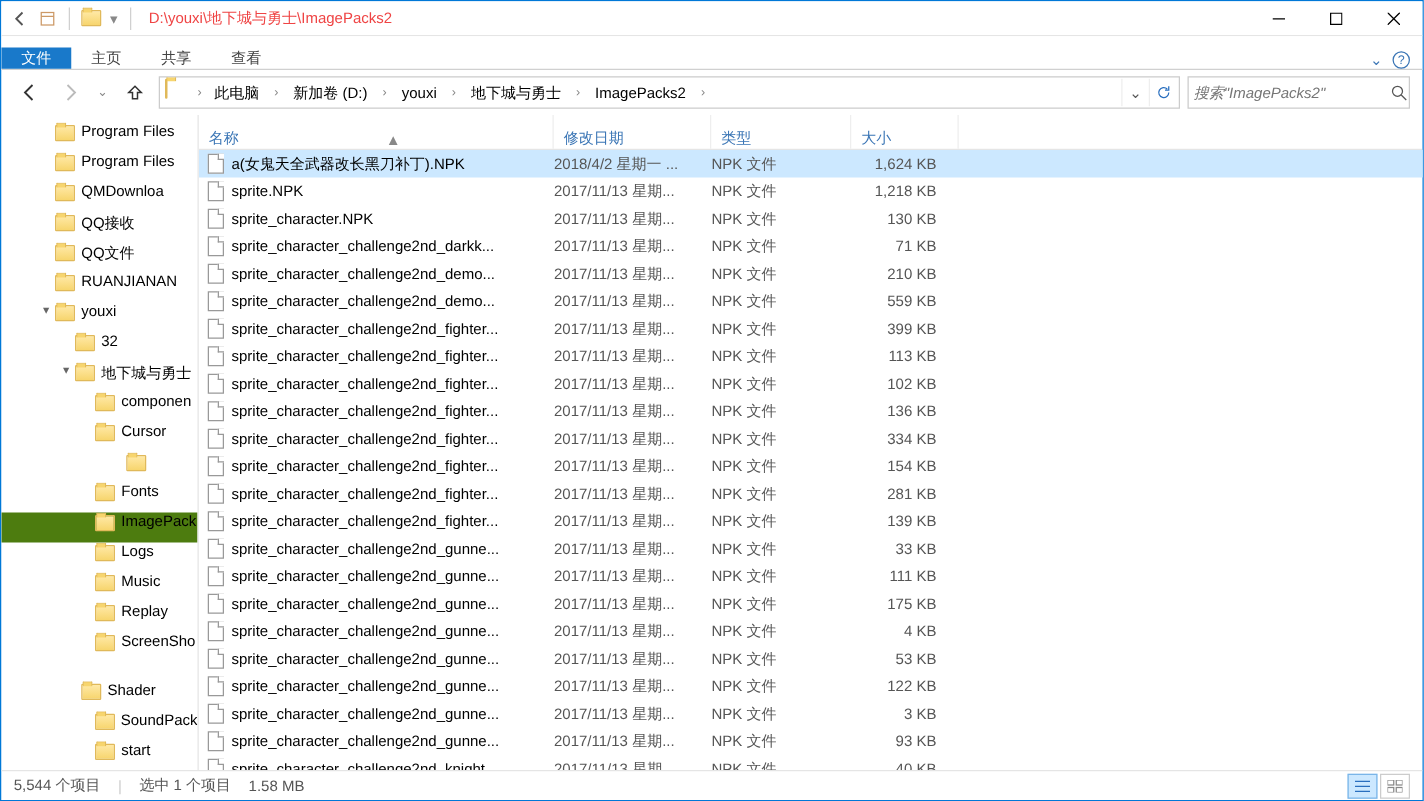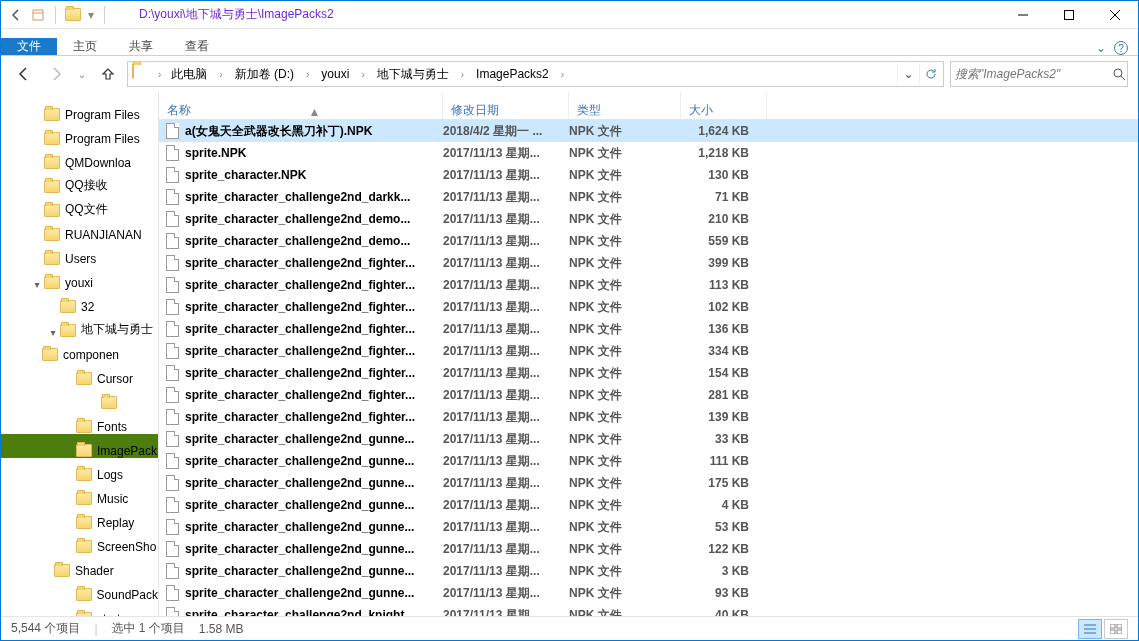--- a/index.html
+++ b/index.html
@@ -3,21 +3,21 @@
 <meta charset="utf-8">
 <style>
 * { margin:0; padding:0; box-sizing:border-box; font-family:"Microsoft YaHei","Segoe UI",sans-serif; font-size:12px; }
 body { background:#fff; width:1139px; height:641px; overflow:hidden; border:1px solid #0078d7; position:relative; }
 
 
 .titlebar { height:28px; display:flex; align-items:center; background:#fff; border-bottom:1px solid #e5e5e5; }
 .titlebar .qat { display:flex; align-items:center; gap:4px; padding:0 6px; }
 .titlebar .qat .tb-icon { width:18px; height:18px; display:flex; align-items:center; justify-content:center; }
 .titlebar .sep { width:1px; height:18px; background:#d0d0d0; margin:0 4px; }
-.titlebar .title { flex:1; padding-left:4px; color:#6d28d9;margin-left:20px; }
+.titlebar .title { flex:1; padding-left:4px; color:#ef4444; }
 .titlebar .winbtn { width:46px; height:28px; display:flex; align-items:center; justify-content:center; color:#000; }
 
 
 .ribbon { height:27px; background:#fff; display:flex; align-items:flex-end; border-bottom:1px solid #d0d0d0; position:relative; }
 .ribbon .tab-file { background:#1979ca; color:#fff; padding:0 16px; display:flex; align-items:center; }
 .ribbon .tab { padding:0 16px; display:flex; align-items:center; color:#444; cursor:default; }
 .ribbon .right { margin-left:auto; display:flex; align-items:center; padding-right:10px; gap:8px; color:#3a75b5; }
 
 
 .navbar { height:36px; display:flex; align-items:center; padding:4px 10px; gap:6px; }
@@ -30,31 +30,31 @@
 .breadcrumb .chev { color:#888; padding:0 4px; font-size:10px; }
 .breadcrumb .end { margin-left:auto; display:flex; }
 .breadcrumb .end .ebtn { width:22px; height:22px; display:flex; align-items:center; justify-content:center; color:#555; border-left:1px solid #eee; }
 .searchbox { width:178px; height:26px; border:1px solid #ccc; display:flex; align-items:center; padding:0 4px; color:#888; }
 .searchbox input { border:none; outline:none; flex:1; font-size:12px; color:#888; font-style:italic; }
 .searchbox .sicon { color:#555; }
 
 
 .body { display:flex; height:calc(100% - 28px - 27px - 36px - 24px); }
 .tree { width:158px; overflow:hidden; border-right:1px solid #e5e5e5; padding-top:6px; }
-.tree-row { height:24px; display:flex; align-items:flex-end; padding-left:4px; white-space:nowrap; overflow:hidden; }
+.tree-row { height:24px; display:flex; align-items:flex-start; padding-left:4px; white-space:nowrap; overflow:hidden; }
 .tree-row .tw { width:12px; text-align:center; color:#666; font-size:10px; }
 .tree-row .fic { width:18px; height:16px; margin-right:4px; display:flex; align-items:center; justify-content:center; }
 .tree-row.selected { background:#4d7c0f; }
 .folder-icon { width:16px; height:13px; background:linear-gradient(#ffe9a6,#f7d56e); border:1px solid #e0b95a; border-radius:1px; position:relative; }
 .folder-icon::before { content:""; position:absolute; top:-3px; left:0; width:6px; height:3px; background:#f7d56e; border:1px solid #e0b95a; border-bottom:none; border-radius:1px 1px 0 0; }
 
 .list { flex:1; overflow:hidden; position:relative; }
 .list-header { height:28px; display:flex; align-items:center; border-bottom:1px solid #e5e5e5; color:#3a75b5; }
 .list-header .col { padding:0 8px; border-right:1px solid #eee; height:100%; display:flex; align-items:flex-end; gap:4px; }
-.list-body { overflow-y:auto; height:calc(100% - 28px);font-weight:bold; }
+.list-body { overflow-y:auto; height:calc(100% - 28px); }
 .file-row { height:22px; display:flex; align-items:center; }
 .file-row.selected { background:#cce8ff; }
 .file-row .c-icon { width:26px; display:flex; justify-content:center; }
 .page-icon { width:13px; height:16px; border:1px solid #999; background:#fff; position:relative; }
 .page-icon::after { content:""; position:absolute; right:-1px; top:-1px; width:4px; height:4px; background:#fff; border-left:1px solid #999; border-bottom:1px solid #999; }
 .col-name { width:258px; overflow:hidden; text-overflow:ellipsis; white-space:nowrap; padding-right:8px; }
 .col-date { width:126px; color:#555; overflow:hidden; white-space:nowrap; }
 .col-type { width:112px; color:#555; }
 .col-size { width:76px; text-align:right; color:#555; padding-right:8px; }
 
@@ -219,48 +219,41 @@
         <span>QQ文件</span>
       </div>
       <div class="tree-row" style="padding-left: 30px;">
         <span class="tw"></span>
         <span class="fic">
           <span class="folder-icon"></span>
         </span>
         <span>RUANJIANAN</span>
       </div>
       <div class="tree-row" style="padding-left: 30px;">
-        <span class="tw"></span>
-        <span class="fic">
-          <span class="folder-icon"></span>
-        </span>
-        <span>Users</span>
-      </div>
-      <div class="tree-row" style="padding-left: 30px;">
         <span class="tw">▾</span>
         <span class="fic">
           <span class="folder-icon"></span>
         </span>
         <span>youxi</span>
       </div>
       <div class="tree-row" style="padding-left: 46px;">
         <span class="tw"></span>
         <span class="fic">
           <span class="folder-icon"></span>
         </span>
         <span>32</span>
       </div>
       <div class="tree-row" style="padding-left: 46px;">
         <span class="tw">▾</span>
         <span class="fic">
           <span class="folder-icon"></span>
         </span>
         <span>地下城与勇士</span>
       </div>
-      <div class="tree-row" style="padding-left: 28px;">
+      <div class="tree-row" style="padding-left: 62px;">
         <span class="tw"></span>
         <span class="fic">
           <span class="folder-icon"></span>
         </span>
         <span>componen</span>
       </div>
       <div class="tree-row" style="padding-left: 62px;">
         <span class="tw"></span>
         <span class="fic">
           <span class="folder-icon"></span>
@@ -309,21 +302,21 @@
         </span>
         <span>Replay</span>
       </div>
       <div class="tree-row" style="padding-left: 62px;">
         <span class="tw"></span>
         <span class="fic">
           <span class="folder-icon"></span>
         </span>
         <span>ScreenSho</span>
       </div>
-      <div class="tree-row" style="padding-left: 40px;">
+      <div class="tree-row" style="padding-left: 51px; margin-top: 15px;">
         <span class="tw"></span>
         <span class="fic">
           <span class="folder-icon"></span>
         </span>
         <span>Shader</span>
       </div>
       <div class="tree-row" style="padding-left: 62px;">
         <span class="tw"></span>
         <span class="fic">
           <span class="folder-icon"></span>

